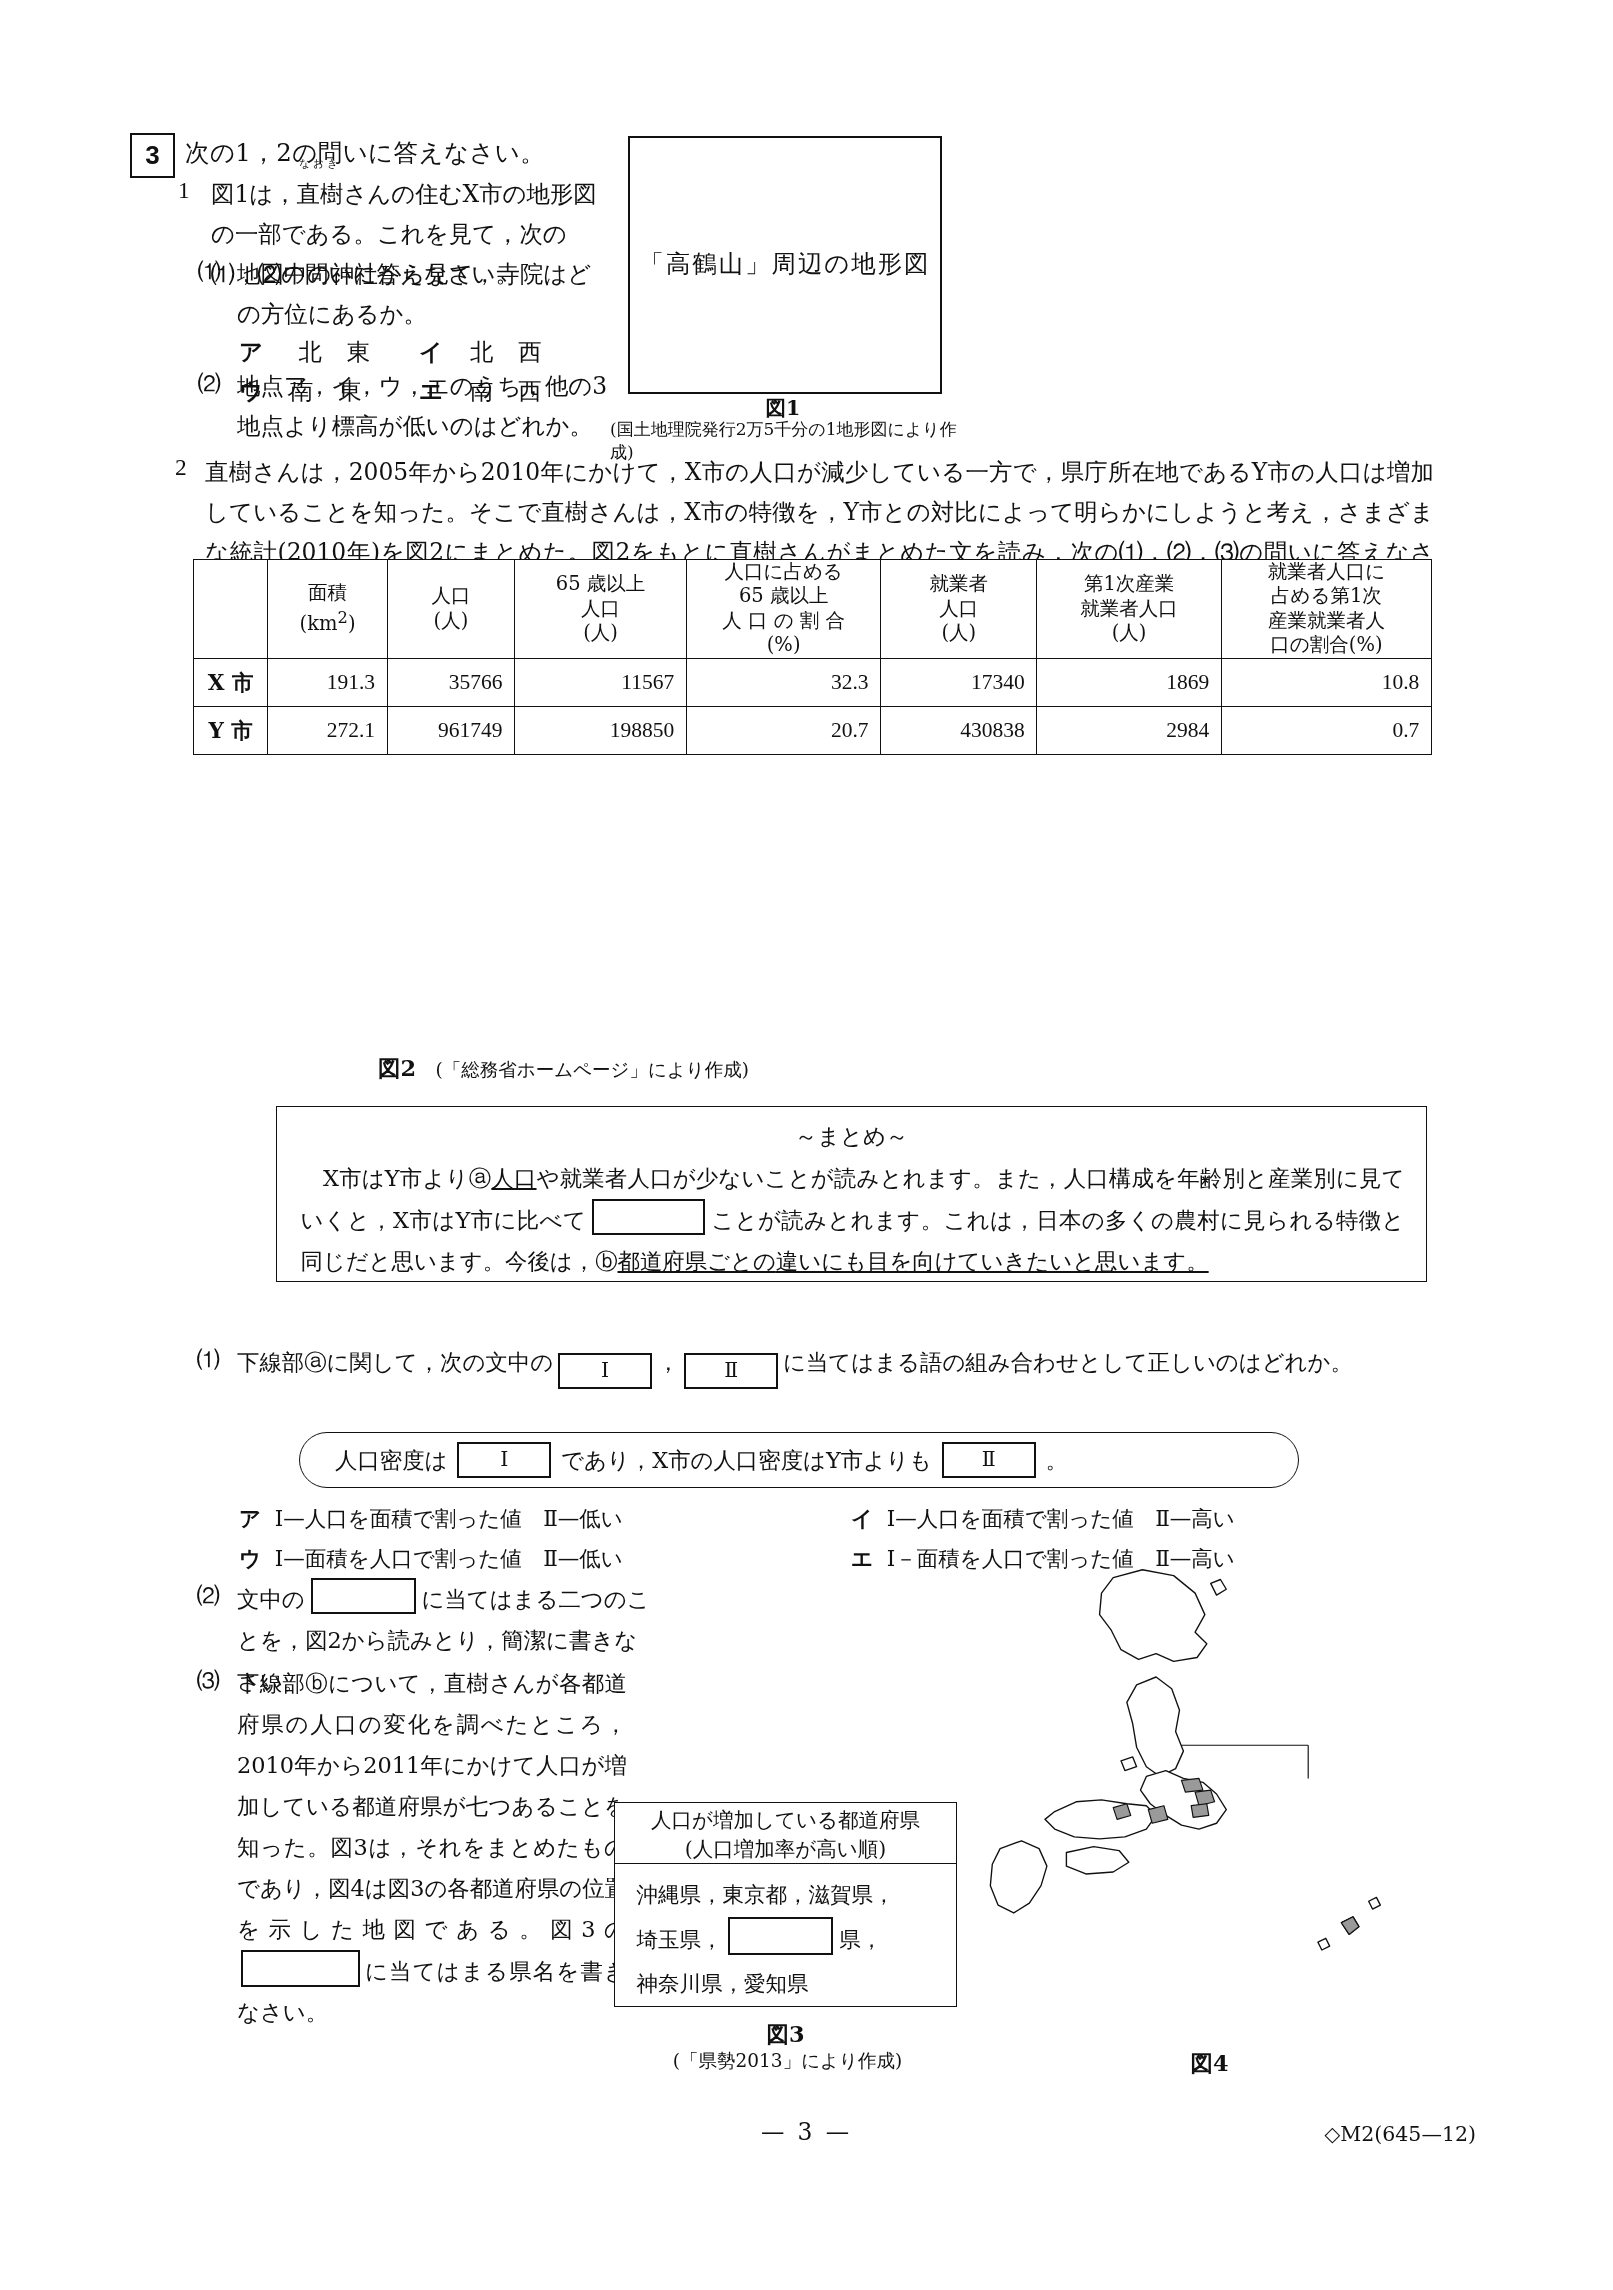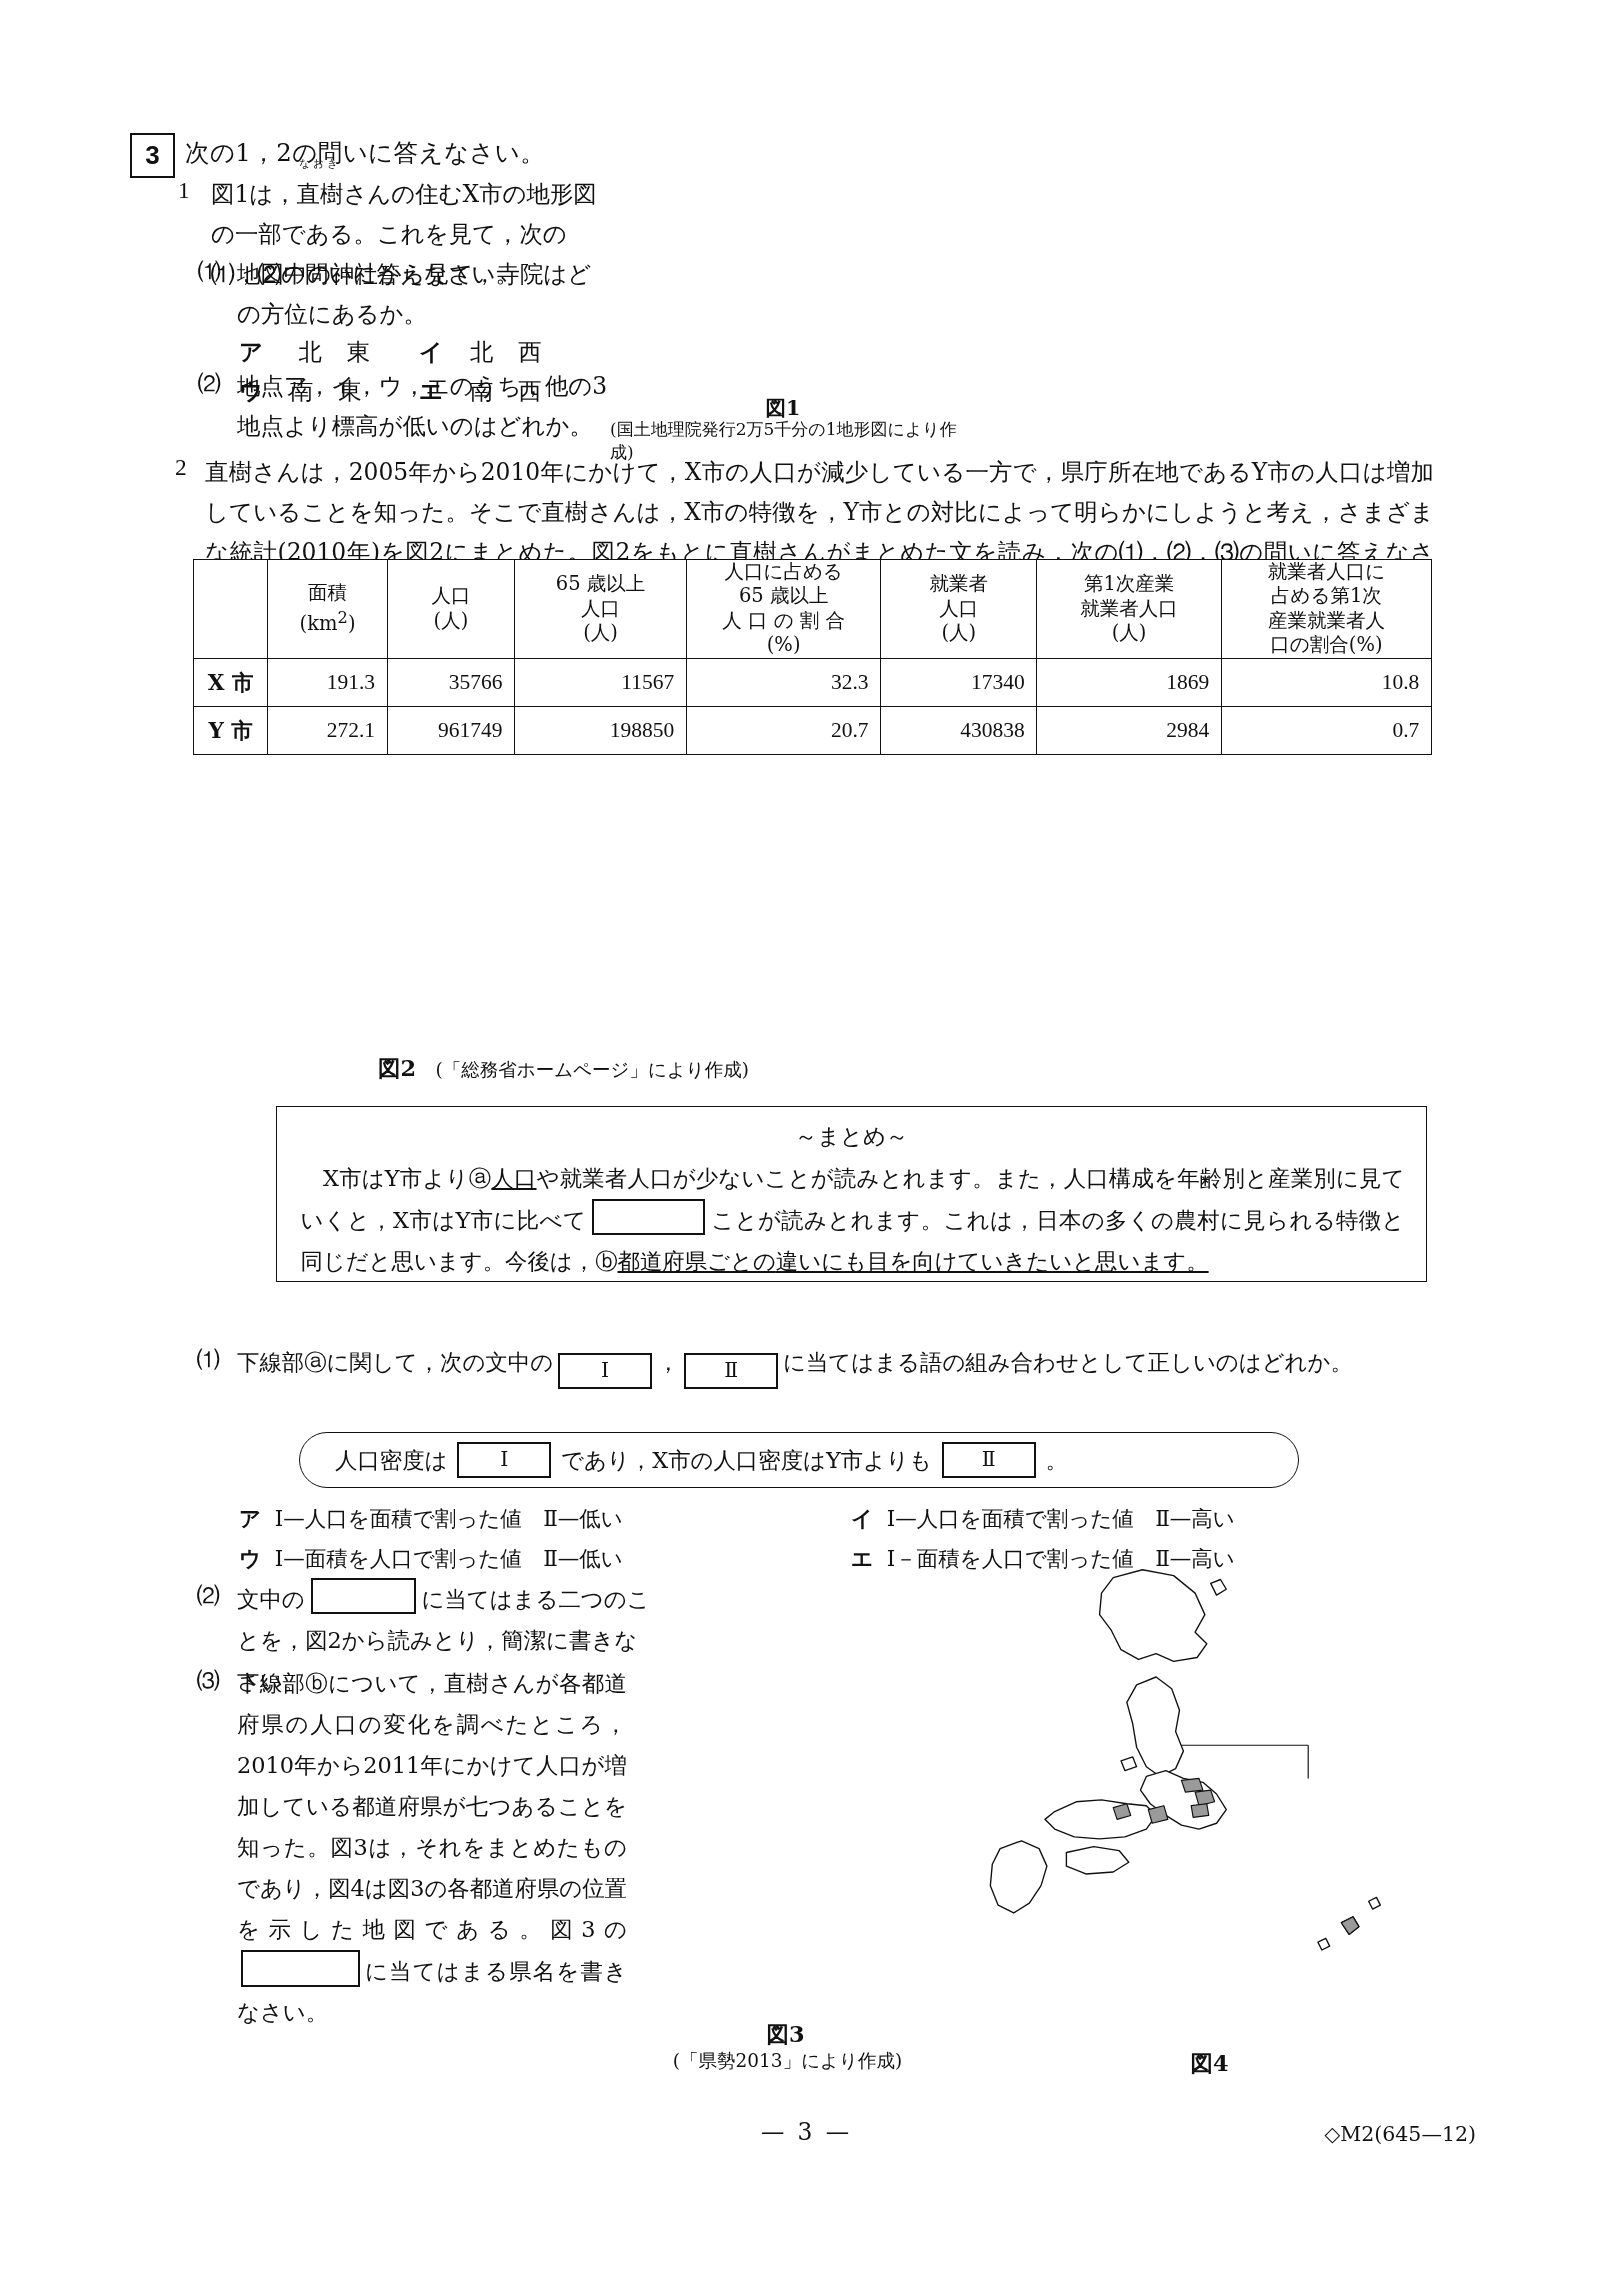--- a/index.html
+++ b/index.html
@@ -437,20 +437,23 @@
     <span class="ch-text" style="margin-left:19.5px;">南 東</span>
   </div>
   <div class="choice-row jp" style="left:419px; top:375px;">
     <span class="ch-letter">エ</span>
     <span class="ch-text" style="margin-left:19.5px;">南 西</span>
   </div>
 
   <div id="q1-2-num">⑵</div>
   <div id="q1-2-body" class="jp">地点ア，イ，ウ，エのうち，他の3地点より標高が低いのはどれか。</div>
 
+  <div id="fig1-box">
+    <div id="fig1-title" class="jp">「高鶴山」周辺の地形図</div>
+  </div>
   <div id="fig1-caption" class="jp">図1</div>
   <div id="fig1-source" class="jp">(国土地理院発行2万5千分の1地形図により作成)</div>
 
   <div id="q2-num">2</div>
   <div id="q2-body" class="jp">直樹さんは，2005年から2010年にかけて，X市の人口が減少している一方で，県庁所在地であるY市の人口は増加していることを知った。そこで直樹さんは，X市の特徴を，Y市との対比によって明らかにしようと考え，さまざまな統計(2010年)を図2にまとめた。図2をもとに直樹さんがまとめた文を読み，次の⑴，⑵，⑶の問いに答えなさい。</div>
 
   <table id="fig2-table">
     <thead>
       <tr>
         <th class="cw0 jp"></th>
@@ -555,20 +558,31 @@
   <div id="q2-2-num">⑵</div>
   <div id="q2-2-body" class="jp">
     <span>文中の</span><span class="blank-inline" style="width:101px;"></span><span>に当てはまる二つのことを，図2から読みとり，簡潔に書きなさい。</span>
   </div>
 
   <div id="q2-3-num">⑶</div>
   <div id="q2-3-body" class="jp">
     <span>下線部ⓑについて，直樹さんが各都道府県の人口の変化を調べたところ，2010年から2011年にかけて人口が増加している都道府県が七つあることを知った。図3は，それをまとめたものであり，図4は図3の各都道府県の位置を示した地図である。図3の</span><span class="big-blank"></span><span>に当てはまる県名を書きなさい。</span>
   </div>
 
+  <div id="fig3-box">
+    <div id="fig3-head" class="jp">
+      <span>人口が増加している都道府県</span><br>
+      <span>(人口増加率が高い順)</span>
+    </div>
+    <div id="fig3-list" class="jp">
+      <span>沖縄県，東京都，滋賀県，</span><br>
+      <span>埼玉県，</span><span class="ln-blank"></span><span>県，</span><br>
+      <span>神奈川県，愛知県</span>
+    </div>
+  </div>
   <div id="fig3-caption" class="jp">図3</div>
   <div id="fig3-source" class="jp">(「県勢2013」により作成)</div>
 
   <div id="fig4-wrap">
     <svg viewBox="0 0 480 520" width="468" height="507">
       <g fill="#ffffff" stroke="#111111" stroke-width="1.4" stroke-linejoin="round">
 
         <path d="M152 18 L182 10 L214 16 L236 34 L246 56 L236 74 L248 86 L238 100 L214 104 L196 96 L178 102 L160 92 L150 72 L138 56 L140 34 Z"></path>
 
         <path d="M252 24 L262 20 L268 30 L258 36 Z"></path>

